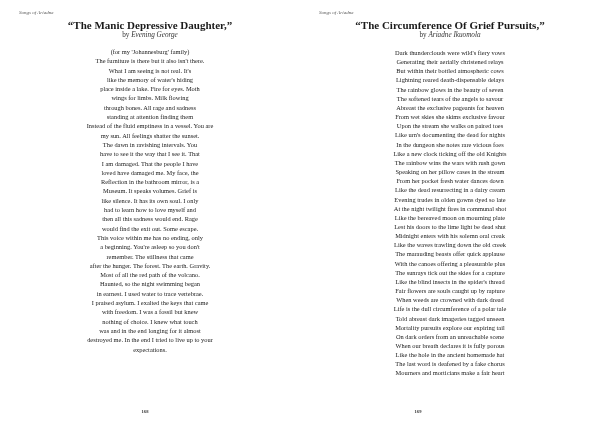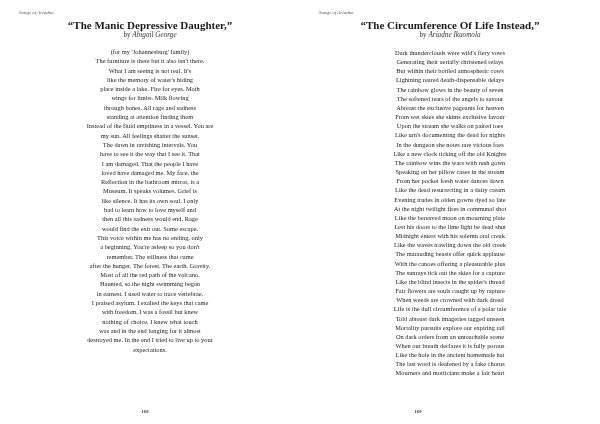--- a/index.html
+++ b/index.html
@@ -20,21 +20,21 @@
   .page.right .folio { left:-32px; }
 </style>
 </head>
 <body>
 
 <div class="page left">
   <div class="running-head">Songs of Ariadne</div>
   <div class="title">“The Manic Depressive Daughter,”</div>
   <div class="byline">
     <span>by</span>
-    <i>Abigail George</i>
+    <i>Evening George</i>
   </div>
   <div class="verse" id="left-verse">
       <span class="line">(for my 'Johannesburg' family)</span>
       <span class="line">The furniture is there but it also isn't there.</span>
       <span class="line">What I am seeing is not real. It's</span>
       <span class="line">like the memory of water's hiding</span>
       <span class="line">place inside a lake. Fire for eyes. Moth</span>
       <span class="line">wings for limbs. Milk flowing</span>
       <span class="line">through bones. All rage and sadness</span>
       <span class="line">standing at attention finding them</span>
@@ -62,21 +62,21 @@
       <span class="line">nothing of choice. I knew what touch</span>
       <span class="line">was and in the end longing for it almost</span>
       <span class="line">destroyed me. In the end I tried to live up to your</span>
       <span class="line">expectations.</span>
     </div>
   <div class="folio">168</div>
 </div>
 
 <div class="page right">
   <div class="running-head">Songs of Ariadne</div>
-  <div class="title">“The Circumference Of Life Instead,”</div>
+  <div class="title">“The Circumference Of Grief Pursuits,”</div>
   <div class="byline">
     <span>by</span>
     <i>Ariadne Ikuomola</i>
   </div>
   <div class="verse" id="right-verse">
       <span class="line">Dark thunderclouds were wild's fiery vows</span>
       <span class="line">Generating their aerially christened relays</span>
       <span class="line">But within their bottled atmospheric cows</span>
       <span class="line">Lightning reared death-dispensable delays</span>
       <span class="line">The rainbow glows in the beauty of seven</span>

